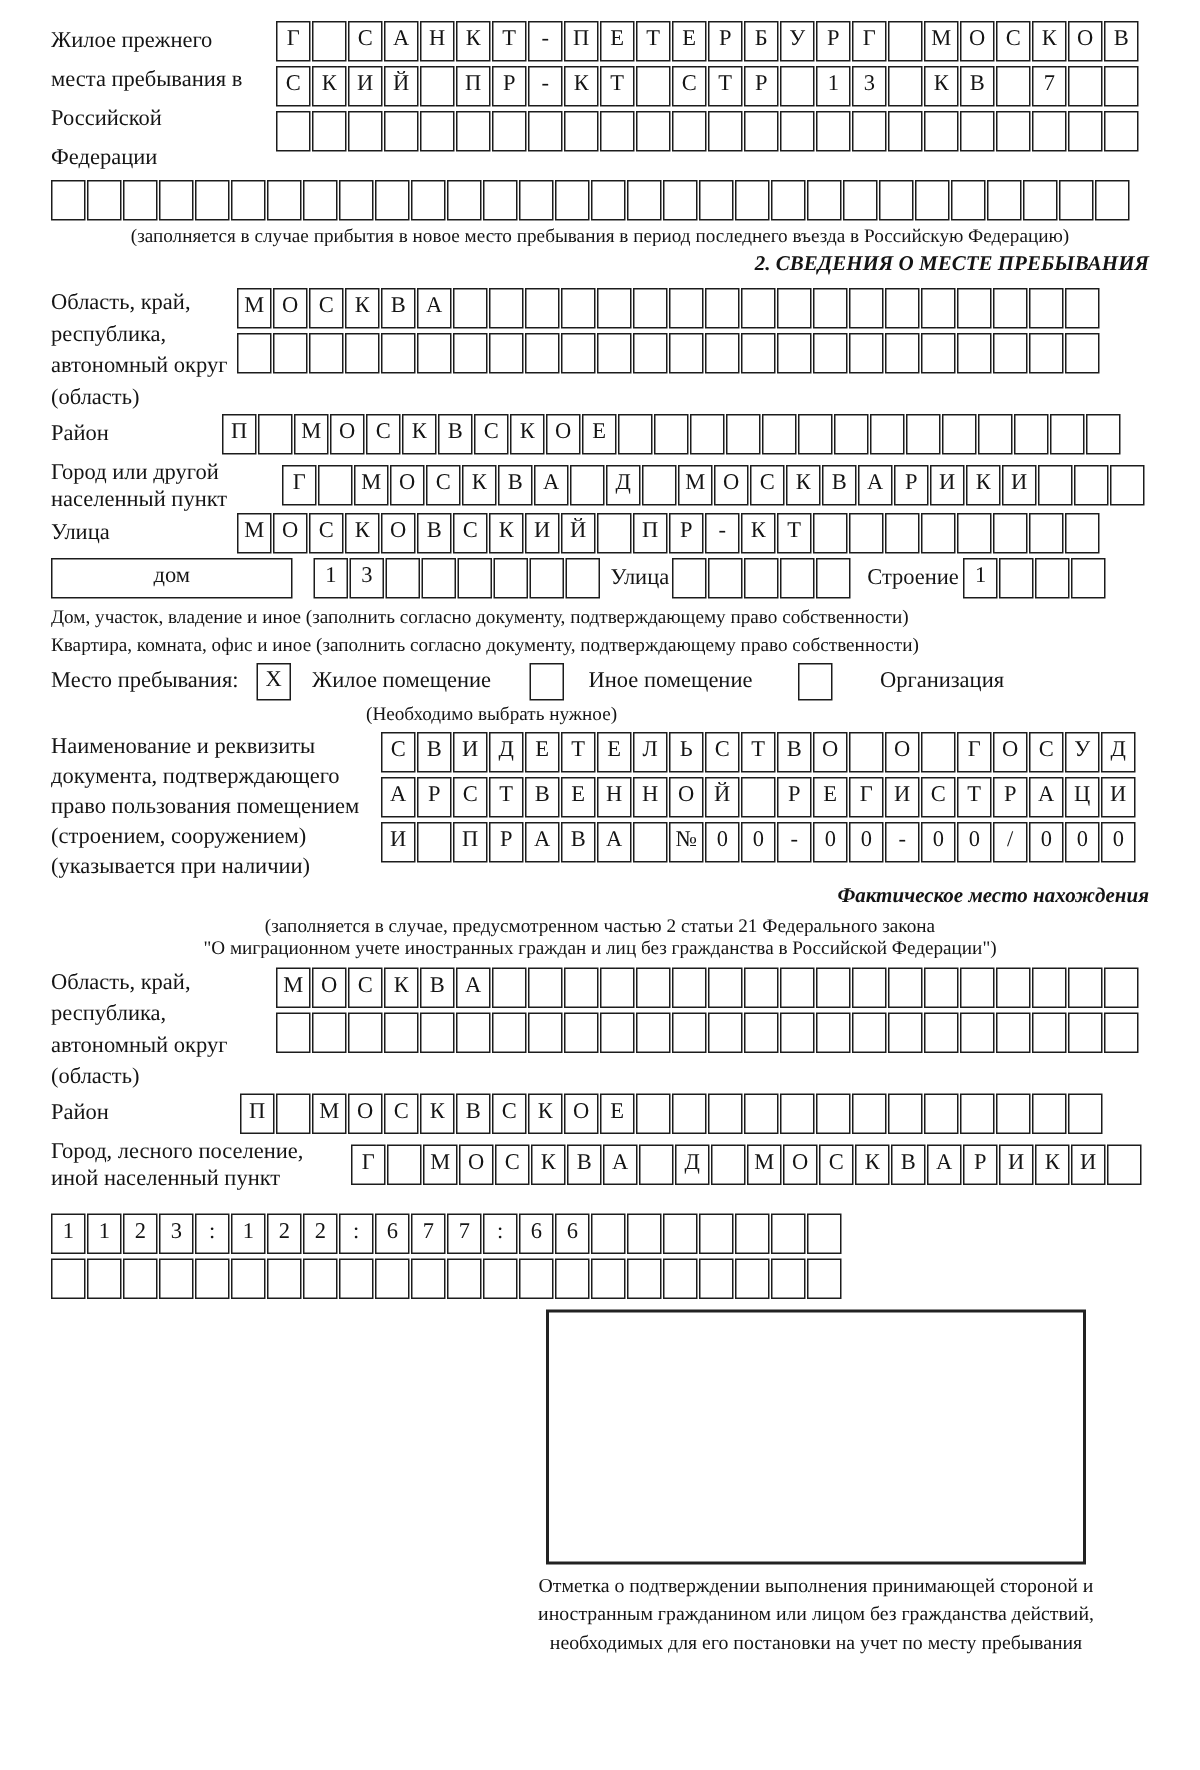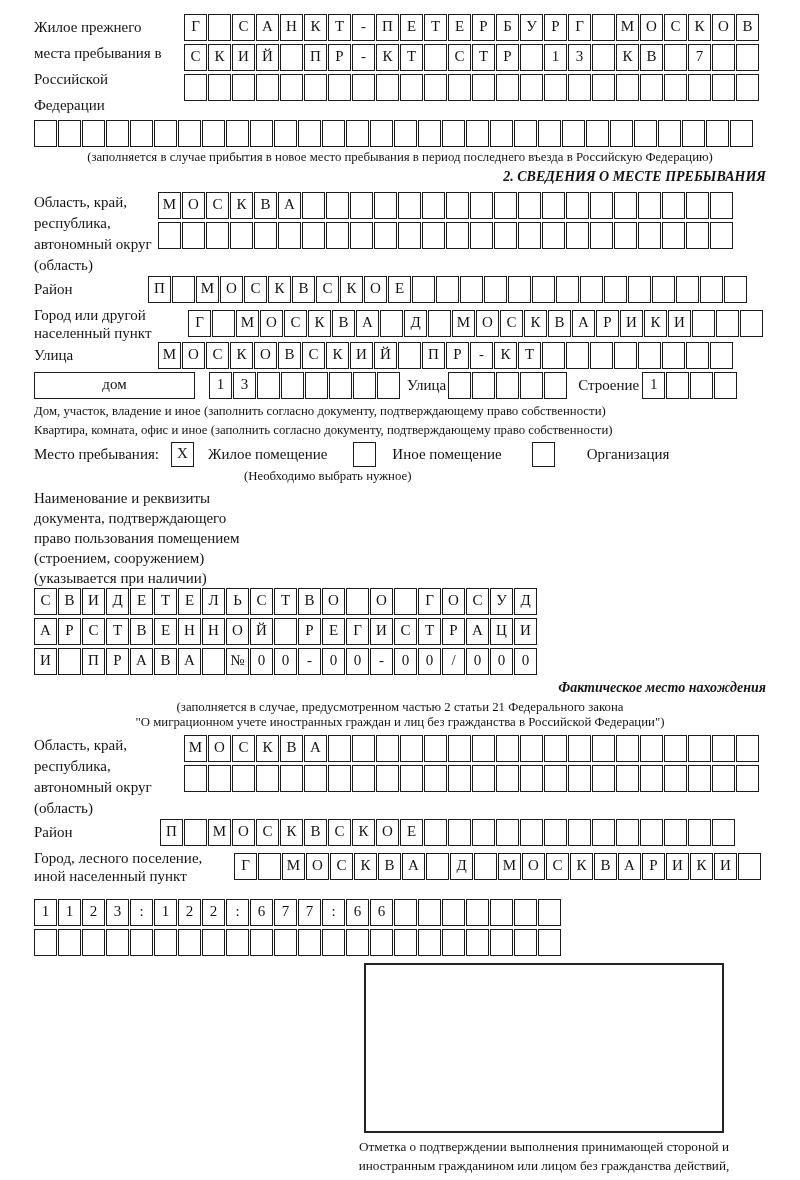--- a/index.html
+++ b/index.html
@@ -88,21 +88,21 @@
     <span class="optlbl">Место пребывания:</span>
     <span class="checkbox" style="margin-left:8px;">X</span>
     <span class="optlbl" style="margin-left:10px;">Жилое помещение</span>
     <span class="checkbox" style="margin-left:22px;"></span>
     <span class="optlbl" style="margin-left:12px;">Иное помещение</span>
     <span class="checkbox" style="margin-left:26px;"></span>
     <span class="optlbl" style="margin-left:28px;">Организация</span>
   </div>
   <div class="note" style="margin-left:210px;">(Необходимо выбрать нужное)</div>
 
-  <div class="flexrow" style="margin-top:3px;flex-direction:column;">
+  <div class="flexrow" style="margin-top:3px;">
     <div class="lbl" style="width:220px;line-height:20px;">Наименование и реквизиты документа, подтверждающего право пользования помещением (строением, сооружением) (указывается при наличии)</div>
     <div class="boxcol">
       <div class="boxrow"><span class="cell">С</span><span class="cell">В</span><span class="cell">И</span><span class="cell">Д</span><span class="cell">Е</span><span class="cell">Т</span><span class="cell">Е</span><span class="cell">Л</span><span class="cell">Ь</span><span class="cell">С</span><span class="cell">Т</span><span class="cell">В</span><span class="cell">О</span><span class="cell"></span><span class="cell">О</span><span class="cell"></span><span class="cell">Г</span><span class="cell">О</span><span class="cell">С</span><span class="cell">У</span><span class="cell">Д</span></div>
       <div class="boxrow"><span class="cell">А</span><span class="cell">Р</span><span class="cell">С</span><span class="cell">Т</span><span class="cell">В</span><span class="cell">Е</span><span class="cell">Н</span><span class="cell">Н</span><span class="cell">О</span><span class="cell">Й</span><span class="cell"></span><span class="cell">Р</span><span class="cell">Е</span><span class="cell">Г</span><span class="cell">И</span><span class="cell">С</span><span class="cell">Т</span><span class="cell">Р</span><span class="cell">А</span><span class="cell">Ц</span><span class="cell">И</span></div>
       <div class="boxrow"><span class="cell">И</span><span class="cell"></span><span class="cell">П</span><span class="cell">Р</span><span class="cell">А</span><span class="cell">В</span><span class="cell">А</span><span class="cell"></span><span class="cell">№</span><span class="cell">0</span><span class="cell">0</span><span class="cell">-</span><span class="cell">0</span><span class="cell">0</span><span class="cell">-</span><span class="cell">0</span><span class="cell">0</span><span class="cell">/</span><span class="cell">0</span><span class="cell">0</span><span class="cell">0</span></div>
     </div>
   </div>
 
   <div class="sec-title" style="margin-top:2px;margin-bottom:4px;">Фактическое место нахождения</div>
   <div class="note center" style="margin:0;">(заполняется в случае, предусмотренном частью 2 статьи 21 Федерального закона</div>

